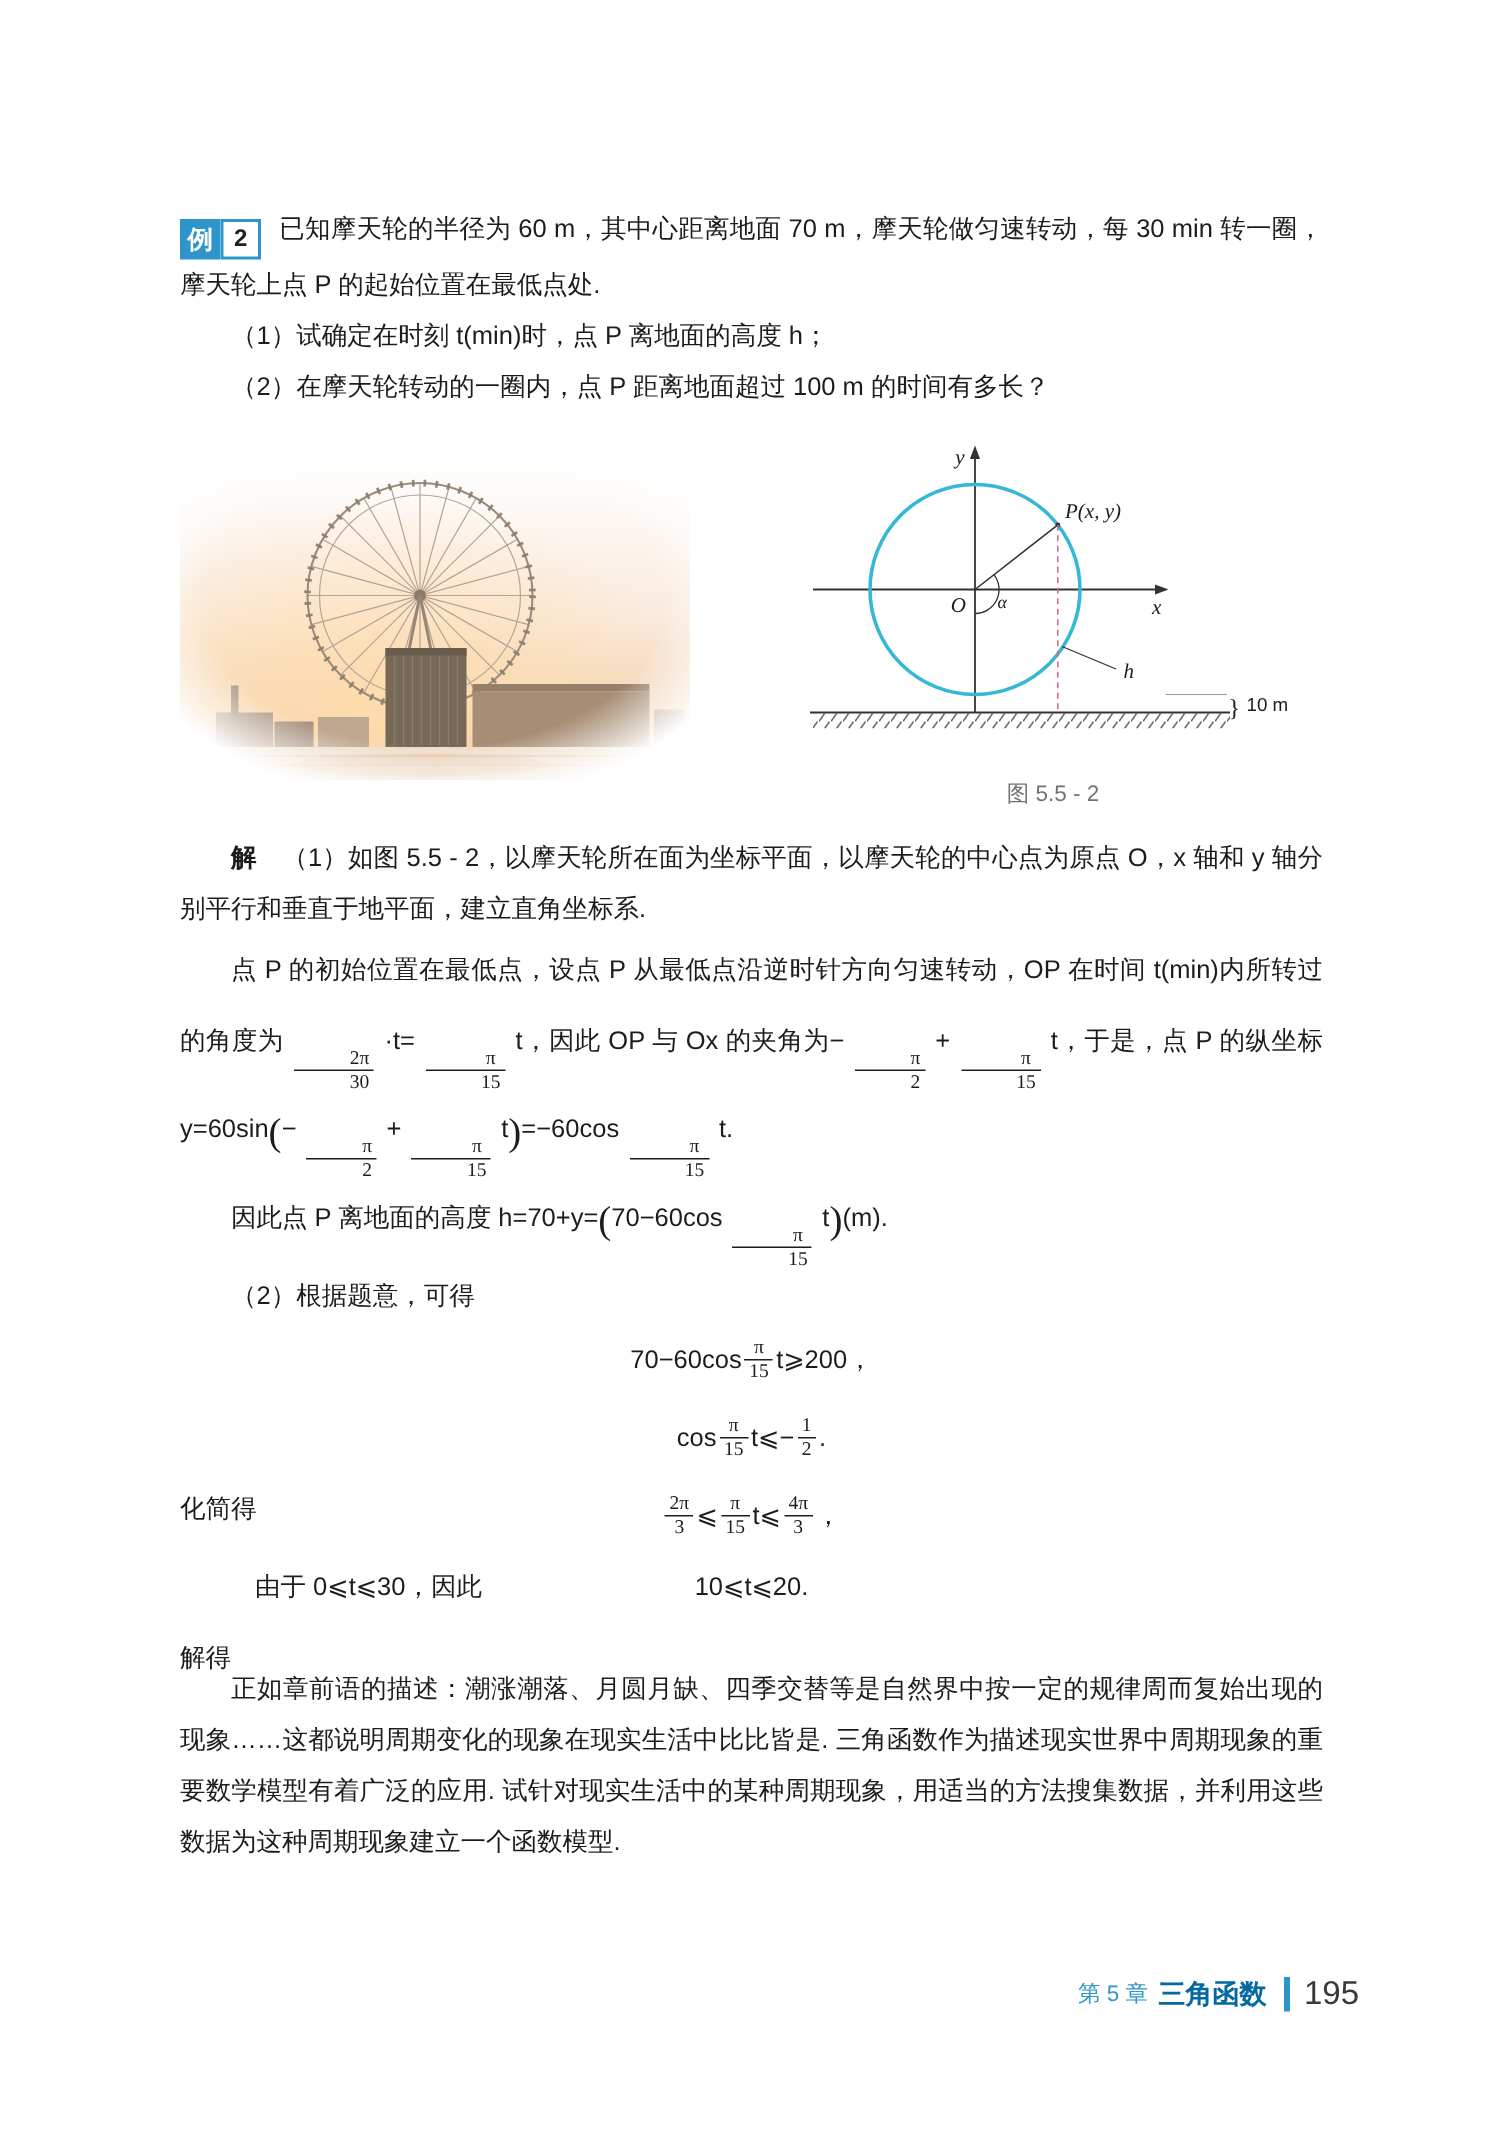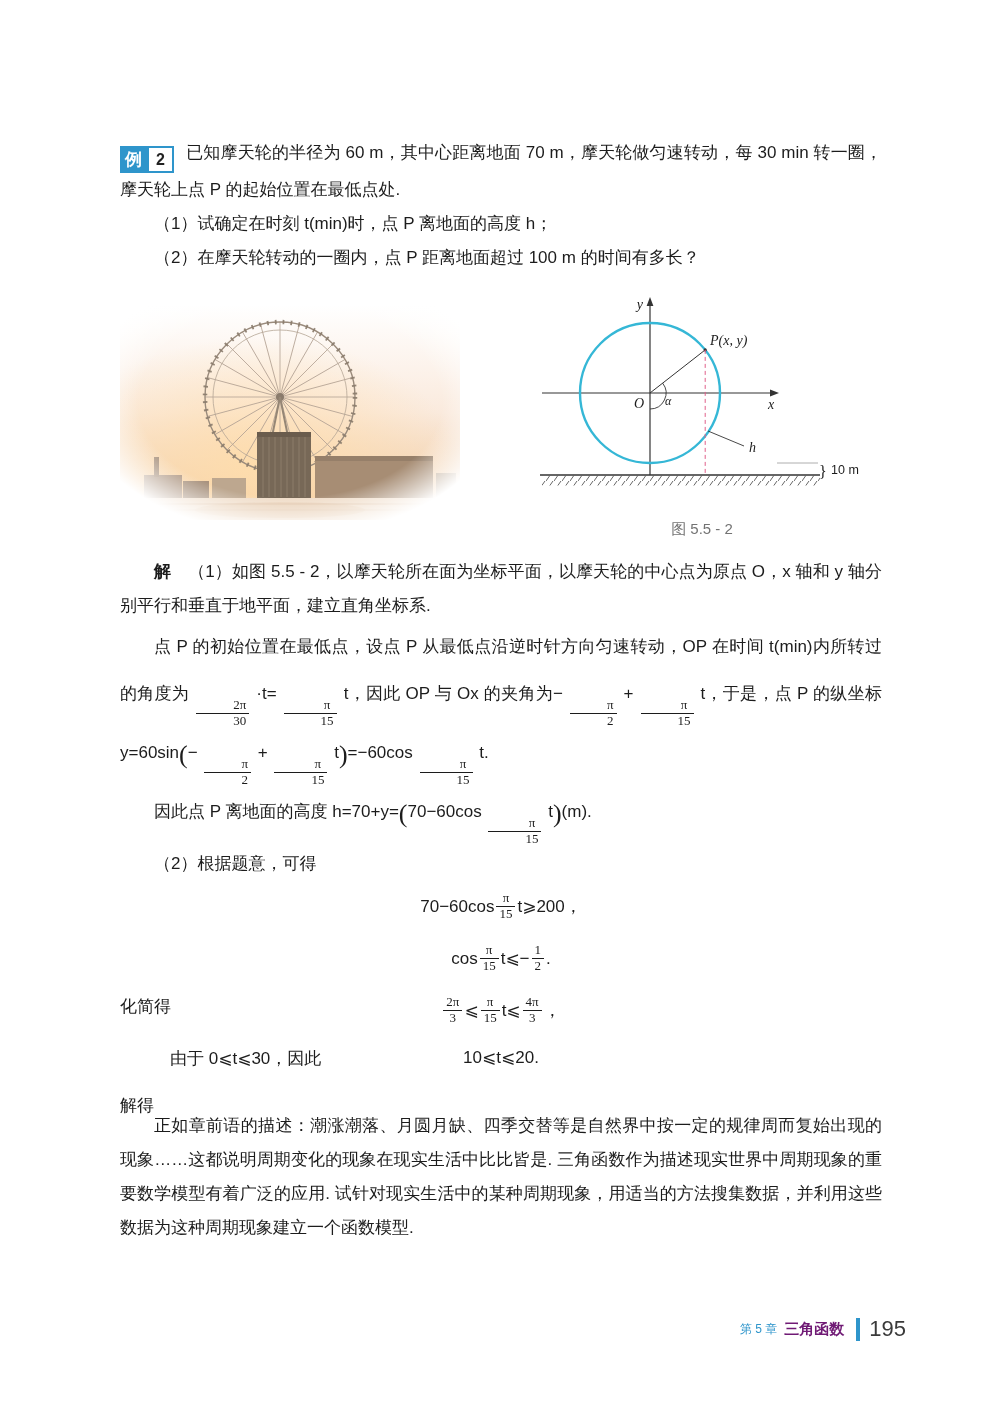--- a/index.html
+++ b/index.html
@@ -44,22 +44,22 @@
   .closing { margin-top:30px; }
 
   
   .dlabel { font-family:"Liberation Serif","DejaVu Serif",serif; font-style:italic; font-size:14px; fill:#1c1c1c; }
   .dlabel-sm { font-family:"Liberation Serif","DejaVu Serif",serif; font-style:italic; font-size:12px; fill:#1c1c1c; }
   .dtext { font-family:"Liberation Sans","DejaVu Sans",sans-serif; font-size:12.5px; fill:#1c1c1c; }
   .dbrace { font-family:"Liberation Serif","DejaVu Serif",serif; font-size:16px; fill:#1c1c1c; }
 
   
   .footer { position:absolute; bottom:80px; right:94px; display:flex; align-items:center; }
-  .footer .chap { color:#2e95cb; font-size:12px; margin-right:7px; }
-  .footer .chap-title { color:#701a75; font-size:15px; font-weight:bold; margin-right:12px; }
+  .footer .chap { color:#2e95cb; font-size:15px; margin-right:7px; }
+  .footer .chap-title { color:#0369a1; font-size:18px; font-weight:bold; margin-right:12px; }
   .footer .bar { width:4px; height:23px; background:#2e95cb; margin-right:9px; }
   .footer .pnum { font-size:22px; color:#3a3a3a; }
 </style>
 </head>
 <body>
 
 <div class="page">
   <div class="content">
 
     <p class="para">

